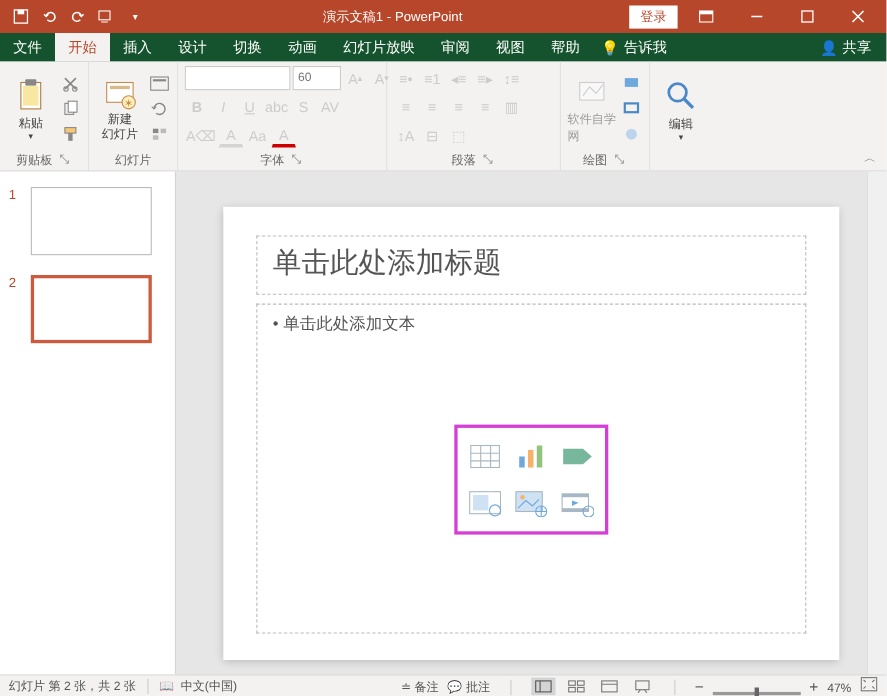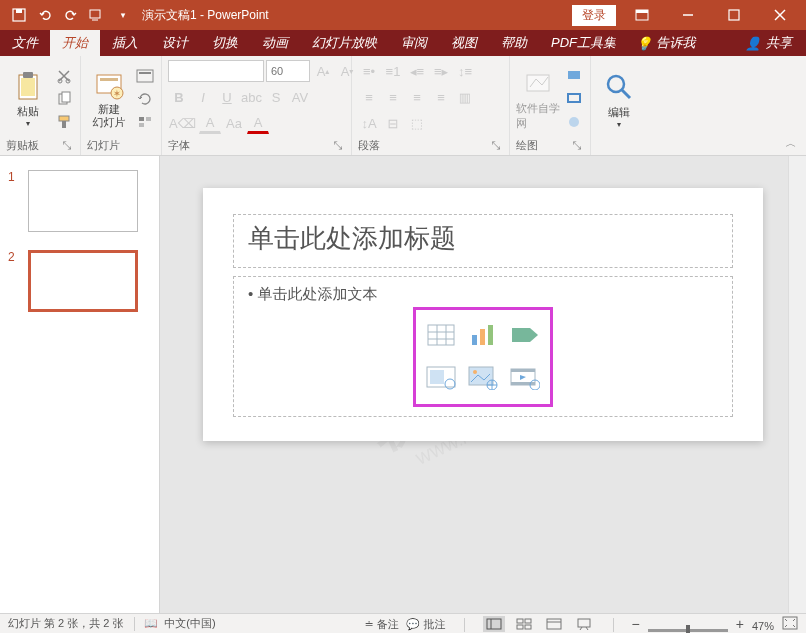--- a/index.html
+++ b/index.html
@@ -1,52 +1,52 @@
 <!DOCTYPE html>
 <html><head>
 <meta charset="utf-8">
 <style>
 * { margin: 0; padding: 0; box-sizing: border-box; font-family: "Microsoft YaHei", sans-serif; }
 body { width: 806px; height: 633px; background: #fff; overflow: hidden; position: relative; }
 .titlebar { height: 30px; background: #b7472a; display: flex; align-items: center; color: #fff; font-size: 12px; }
 .qat { display: flex; gap: 8px; padding: 0 10px; align-items: center; }
 .qat-icon { width: 18px; height: 18px; display: flex; align-items: center; justify-content: center; cursor: pointer; }
-.title-center { flex: 1; }
+.title-center { flex: 1; text-align: center; }
 .title-right { display: flex; align-items: center; gap: 6px; padding-right: 6px; }
 .login-btn { background: #fff; color: #b7472a; padding: 2px 10px; font-size: 12px; cursor: pointer; }
 .win-btn { width: 40px; height: 28px; display: flex; align-items: center; justify-content: center; cursor: pointer; }
-.tabbar { height: 26px; background: #7f1d1d; display: flex; align-items: center; color: #fff; font-size: 13px; font-style: italic; }
+.tabbar { height: 26px; background: #14532d; display: flex; align-items: center; color: #fff; font-size: 13px; }
 .tab { padding: 0 12px; height: 100%; display: flex; align-items: center; cursor: pointer; }
 .tab.active { background: #f3f2f1; color: #b7472a; }
 .tell-me { margin-left: 8px; display: flex; align-items: center; gap: 4px; cursor: pointer; }
 .share { margin-left: auto; padding: 0 14px; display: flex; align-items: center; gap: 4px; cursor: pointer; }
 .ribbon { height: 100px; background: #f3f2f1; border-bottom: 1px solid #d4d4d4; display: flex; }
 .group { display: flex; flex-direction: column; border-right: 1px solid #e1e1e1; padding: 4px 6px 2px; }
 .group-body { flex: 1; display: flex; align-items: center; gap: 4px; }
-.group-label { text-align: center; font-size: 11px; color: #666; padding-top: 1px; display: flex; justify-content: space-between; align-items: center; gap: 4px; }
+.group-label { text-align: center; font-size: 11px; color: #666; padding-top: 1px; display: flex; justify-content: center; align-items: center; gap: 4px; }
 .big-btn { display: flex; flex-direction: column; align-items: center; justify-content: center; width: 44px; height: 70px; cursor: pointer; font-size: 11px; color: #444; }
 .big-btn .ico { width: 32px; height: 32px; margin-bottom: 2px; }
 .mini-col { display: flex; flex-direction: column; gap: 3px; }
 .mini-btn { width: 20px; height: 20px; cursor: pointer; display: flex; align-items: center; justify-content: center; font-size: 11px; color: #777; }
 .font-row { display: flex; gap: 2px; align-items: center; }
 .font-combo { width: 96px; height: 22px; border: 1px solid #ccc; background: #fff; font-size: 11px; }
 .size-combo { width: 44px; height: 22px; border: 1px solid #ccc; background: #fff; font-size: 11px; color: #999; padding-left: 4px; }
 .rib-btn { min-width: 22px; height: 22px; display: flex; align-items: center; justify-content: center; cursor: pointer; color: #999; font-size: 13px; border: 1px solid transparent; }
 .rib-btn.disabled { color: #ccc; }
 .dlauncher { width: 14px; height: 14px; cursor: pointer; color: #888; }
 .collapse-btn { position: absolute; right: 6px; top: 136px; width: 18px; height: 18px; cursor: pointer; color: #888; font-size: 11px; background: #f3f2f1; text-align: center; }
 .workspace { display: flex; height: 457px; background: #e6e6e6; }
 .thumbs { width: 160px; background: #fff; border-right: 1px solid #d4d4d4; padding: 14px 8px; overflow-y: auto; }
 .thumb-row { display: flex; gap: 6px; margin-bottom: 18px; cursor: pointer; }
 .thumb-num { font-size: 12px; color: #b7472a; width: 14px; }
 .thumb { width: 110px; height: 62px; background: #fff; border: 1px solid #bbb; }
 .thumb.selected { border: 3px solid #cb5a3e; }
 .canvas-area { flex: 1; position: relative; display: flex; justify-content: center; align-items: flex-start; padding: 32px 0; }
 .vscroll { position: absolute; right: 0; top: 0; bottom: 0; width: 18px; background: #f0f0f0; border-left: 1px solid #ddd; }
-.slide { width: 560px; height: 253px; background: #fff; box-shadow: 0 2px 8px rgba(0,0,0,0.2); position: relative; text-decoration: underline; }
+.slide { width: 560px; height: 412px; background: #fff; box-shadow: 0 2px 8px rgba(0,0,0,0.2); position: relative; text-decoration: underline; }
 .ph-title { position: absolute; left: 30px; top: 26px; right: 30px; height: 54px; border: 1px dashed #bbb; padding: 6px 14px; font-size: 26px; color: #555; cursor: text; }
 .ph-content { position: absolute; left: 30px; top: 88px; right: 30px; bottom: 24px; border: 1px dashed #bbb; padding: 8px 14px; font-size: 15px; color: #555; cursor: text; }
 .content-icons { position: absolute; left: 50%; top: 50%; transform: translate(-50%, -40%); width: 140px; height: 100px; border: 3px solid #d63fd6; display: grid; grid-template-columns: repeat(3, 1fr); grid-template-rows: repeat(2, 1fr); padding: 6px; gap: 4px; }
 .ci { display: flex; align-items: center; justify-content: center; cursor: pointer; }
 .statusbar { height: 20px; background: #f3f2f1; border-top: 1px solid #d4d4d4; display: flex; align-items: center; font-size: 11px; color: #555; padding: 0 8px; }
 .sb-sep { width: 1px; height: 14px; background: #ccc; margin: 0 10px; }
 .sb-right { margin-left: auto; display: flex; align-items: flex-end; gap: 8px; }
 .view-btn { width: 22px; height: 16px; cursor: pointer; display: flex; align-items: center; justify-content: center; color: #666; }
 .view-btn.active { background: #d4d4d4; }
 .zoom-slider { width: 80px; height: 3px; background: #999; position: relative; cursor: pointer; }
@@ -117,21 +117,20 @@
   <div class="tab">文件</div>
   <div class="tab active">开始</div>
   <div class="tab">插入</div>
   <div class="tab">设计</div>
   <div class="tab">切换</div>
   <div class="tab">动画</div>
   <div class="tab">幻灯片放映</div>
   <div class="tab">审阅</div>
   <div class="tab">视图</div>
   <div class="tab">帮助</div>
-  <div class="tab">PDF工具集</div>
   <div class="tell-me">
     <span>💡</span>
     <span>告诉我</span>
   </div>
   <div class="share">
     <span>👤</span>
     <span>共享</span>
   </div>
 </div>
 

